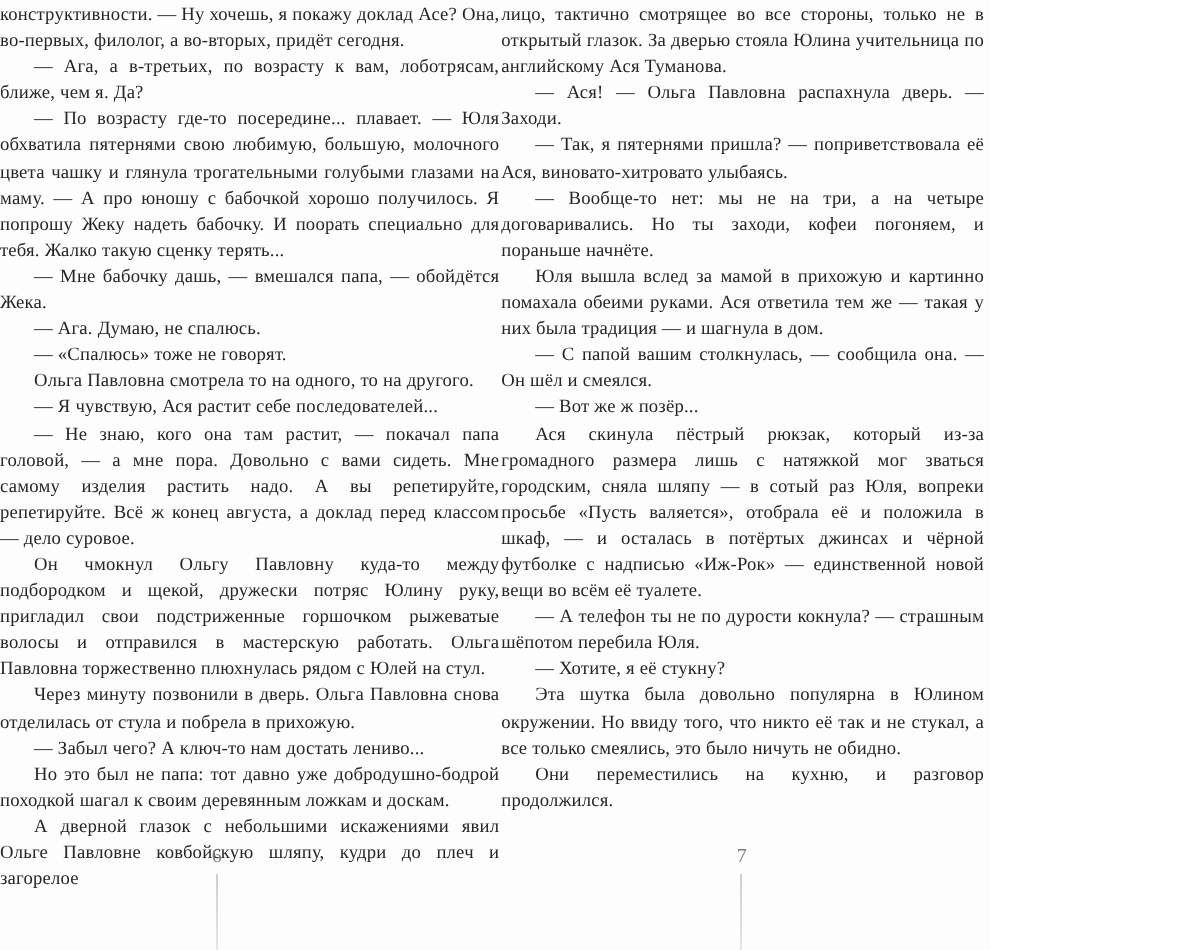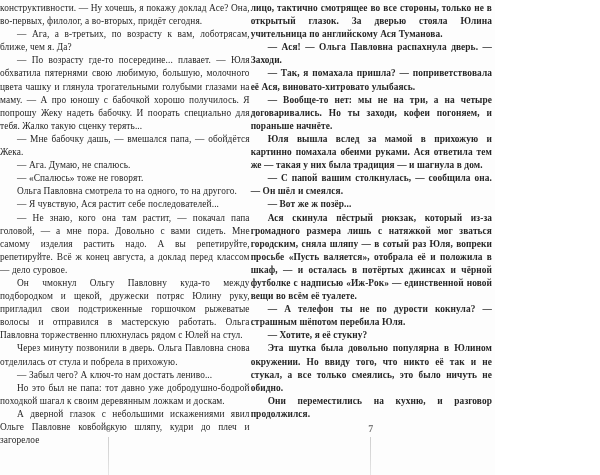--- a/index.html
+++ b/index.html
@@ -32,21 +32,20 @@
     background: #fdfdfd;
   }
 
   .page-left {
     width: 273px;
     padding: 0 1px 0 0;
   }
   .page-right {
     width: 266px;
     padding: 0 3px 0 0;
-    font-weight: bold;
   }
 
   .textblock {
     font-size: 9.35px;
     line-height: 13.1px;
     text-align: justify;
     text-justify: inter-word;
     color: #262626;
     letter-spacing: 0.01em;
     word-spacing: 0.005em;
@@ -122,21 +121,21 @@
       <div class="folio-rule"></div>
     </div>
   </div>
 
   <div class="gutter-shade"></div>
 
   <div class="page page-right">
     <div class="textblock" id="right-text">
         <p class="noindent">лицо, тактично смотрящее во все стороны, только не в открытый глазок. За дверью стояла Юлина учительница по английскому Ася Туманова.</p>
         <p>— Ася! — Ольга Павловна распахнула дверь. — Заходи.</p>
-        <p>— Так, я помахала пришла? — поприветствовала её Ася, виновато-хитровато улыбаясь.</p>
+        <p>— Так, я пятернями пришла? — поприветствовала её Ася, виновато-хитровато улыбаясь.</p>
         <p>— Вообще-то нет: мы не на три, а на четыре договаривались. Но ты заходи, кофеи погоняем, и пораньше начнёте.</p>
         <p>Юля вышла вслед за мамой в прихожую и картинно помахала обеими руками. Ася ответила тем же — такая у них была традиция — и шагнула в дом.</p>
         <p>— С папой вашим столкнулась, — сообщила она. — Он шёл и смеялся.</p>
         <p>— Вот же ж позёр...</p>
         <p>Ася скинула пёстрый рюкзак, который из-за громадного размера лишь с натяжкой мог зваться городским, сняла шляпу — в сотый раз Юля, вопреки просьбе «Пусть валяется», отобрала её и положила в шкаф, — и осталась в потёртых джинсах и чёрной футболке с надписью «Иж-Рок» — единственной новой вещи во всём её туалете.</p>
         <p>— А телефон ты не по дурости кокнула? — страшным шёпотом перебила Юля.</p>
         <p>— Хотите, я её стукну?</p>
         <p>Эта шутка была довольно популярна в Юлином окружении. Но ввиду того, что никто её так и не стукал, а все только смеялись, это было ничуть не обидно.</p>
         <p>Они переместились на кухню, и разговор продолжился.</p>
       </div>

